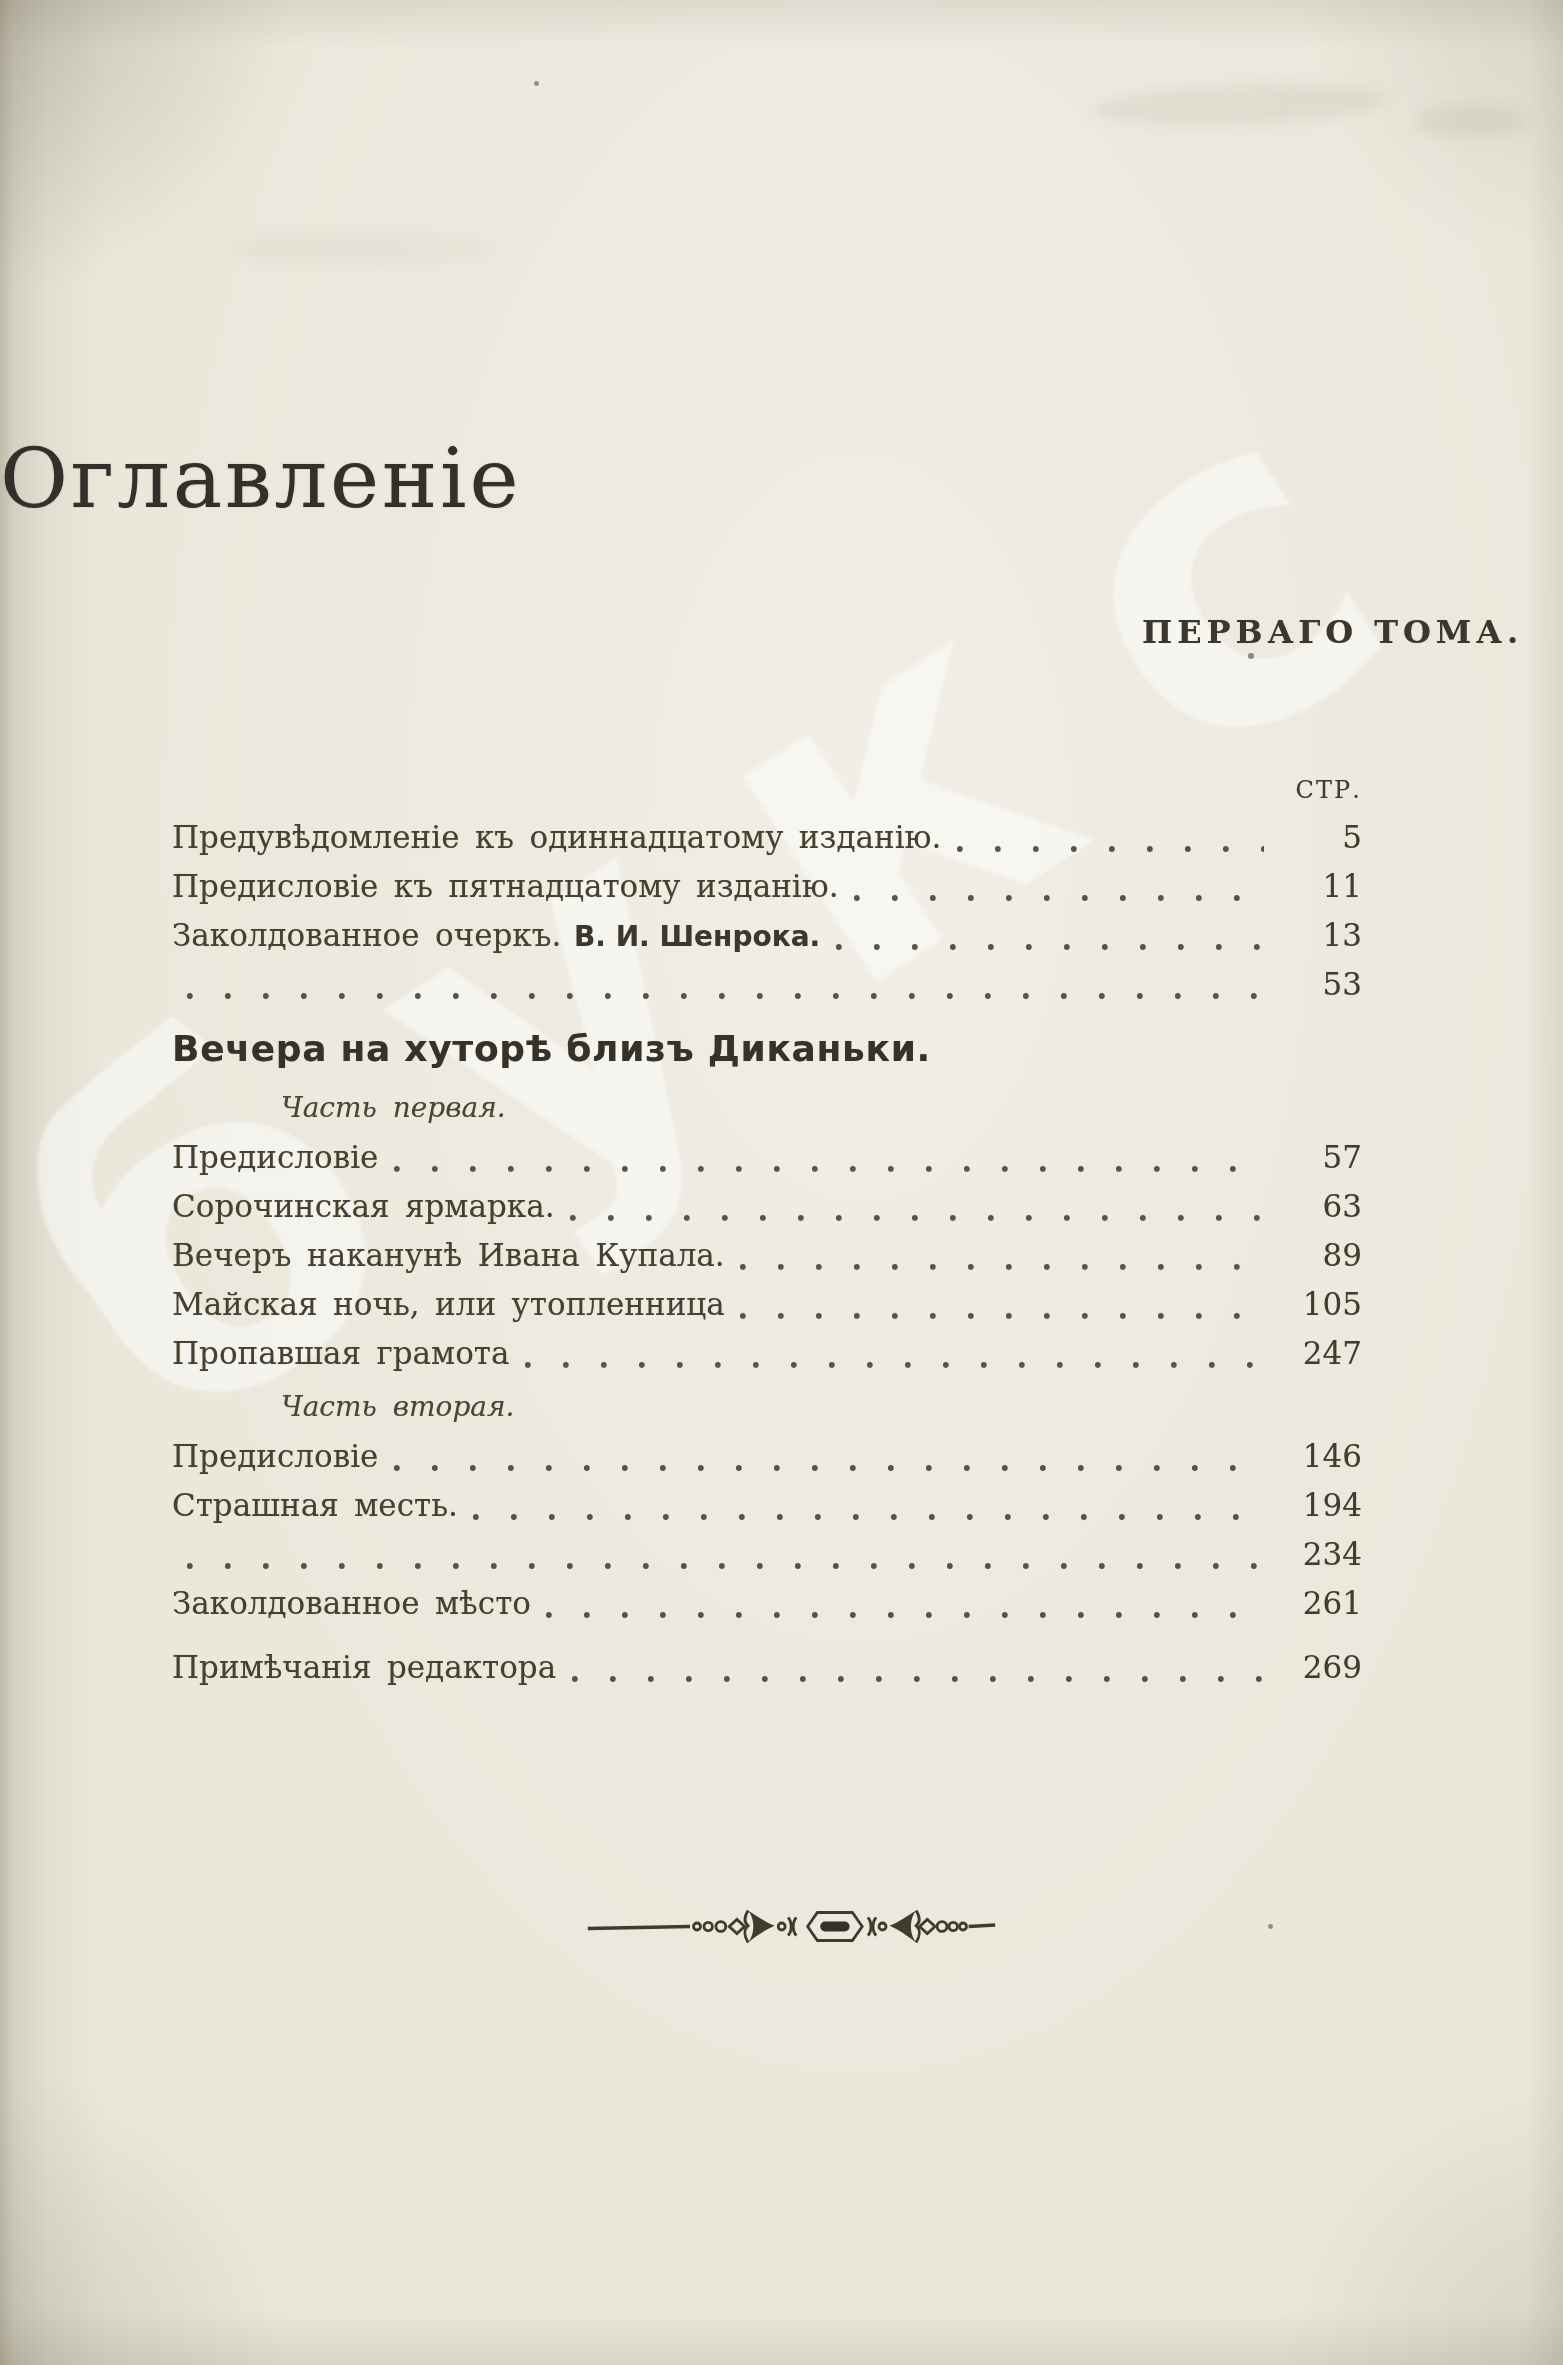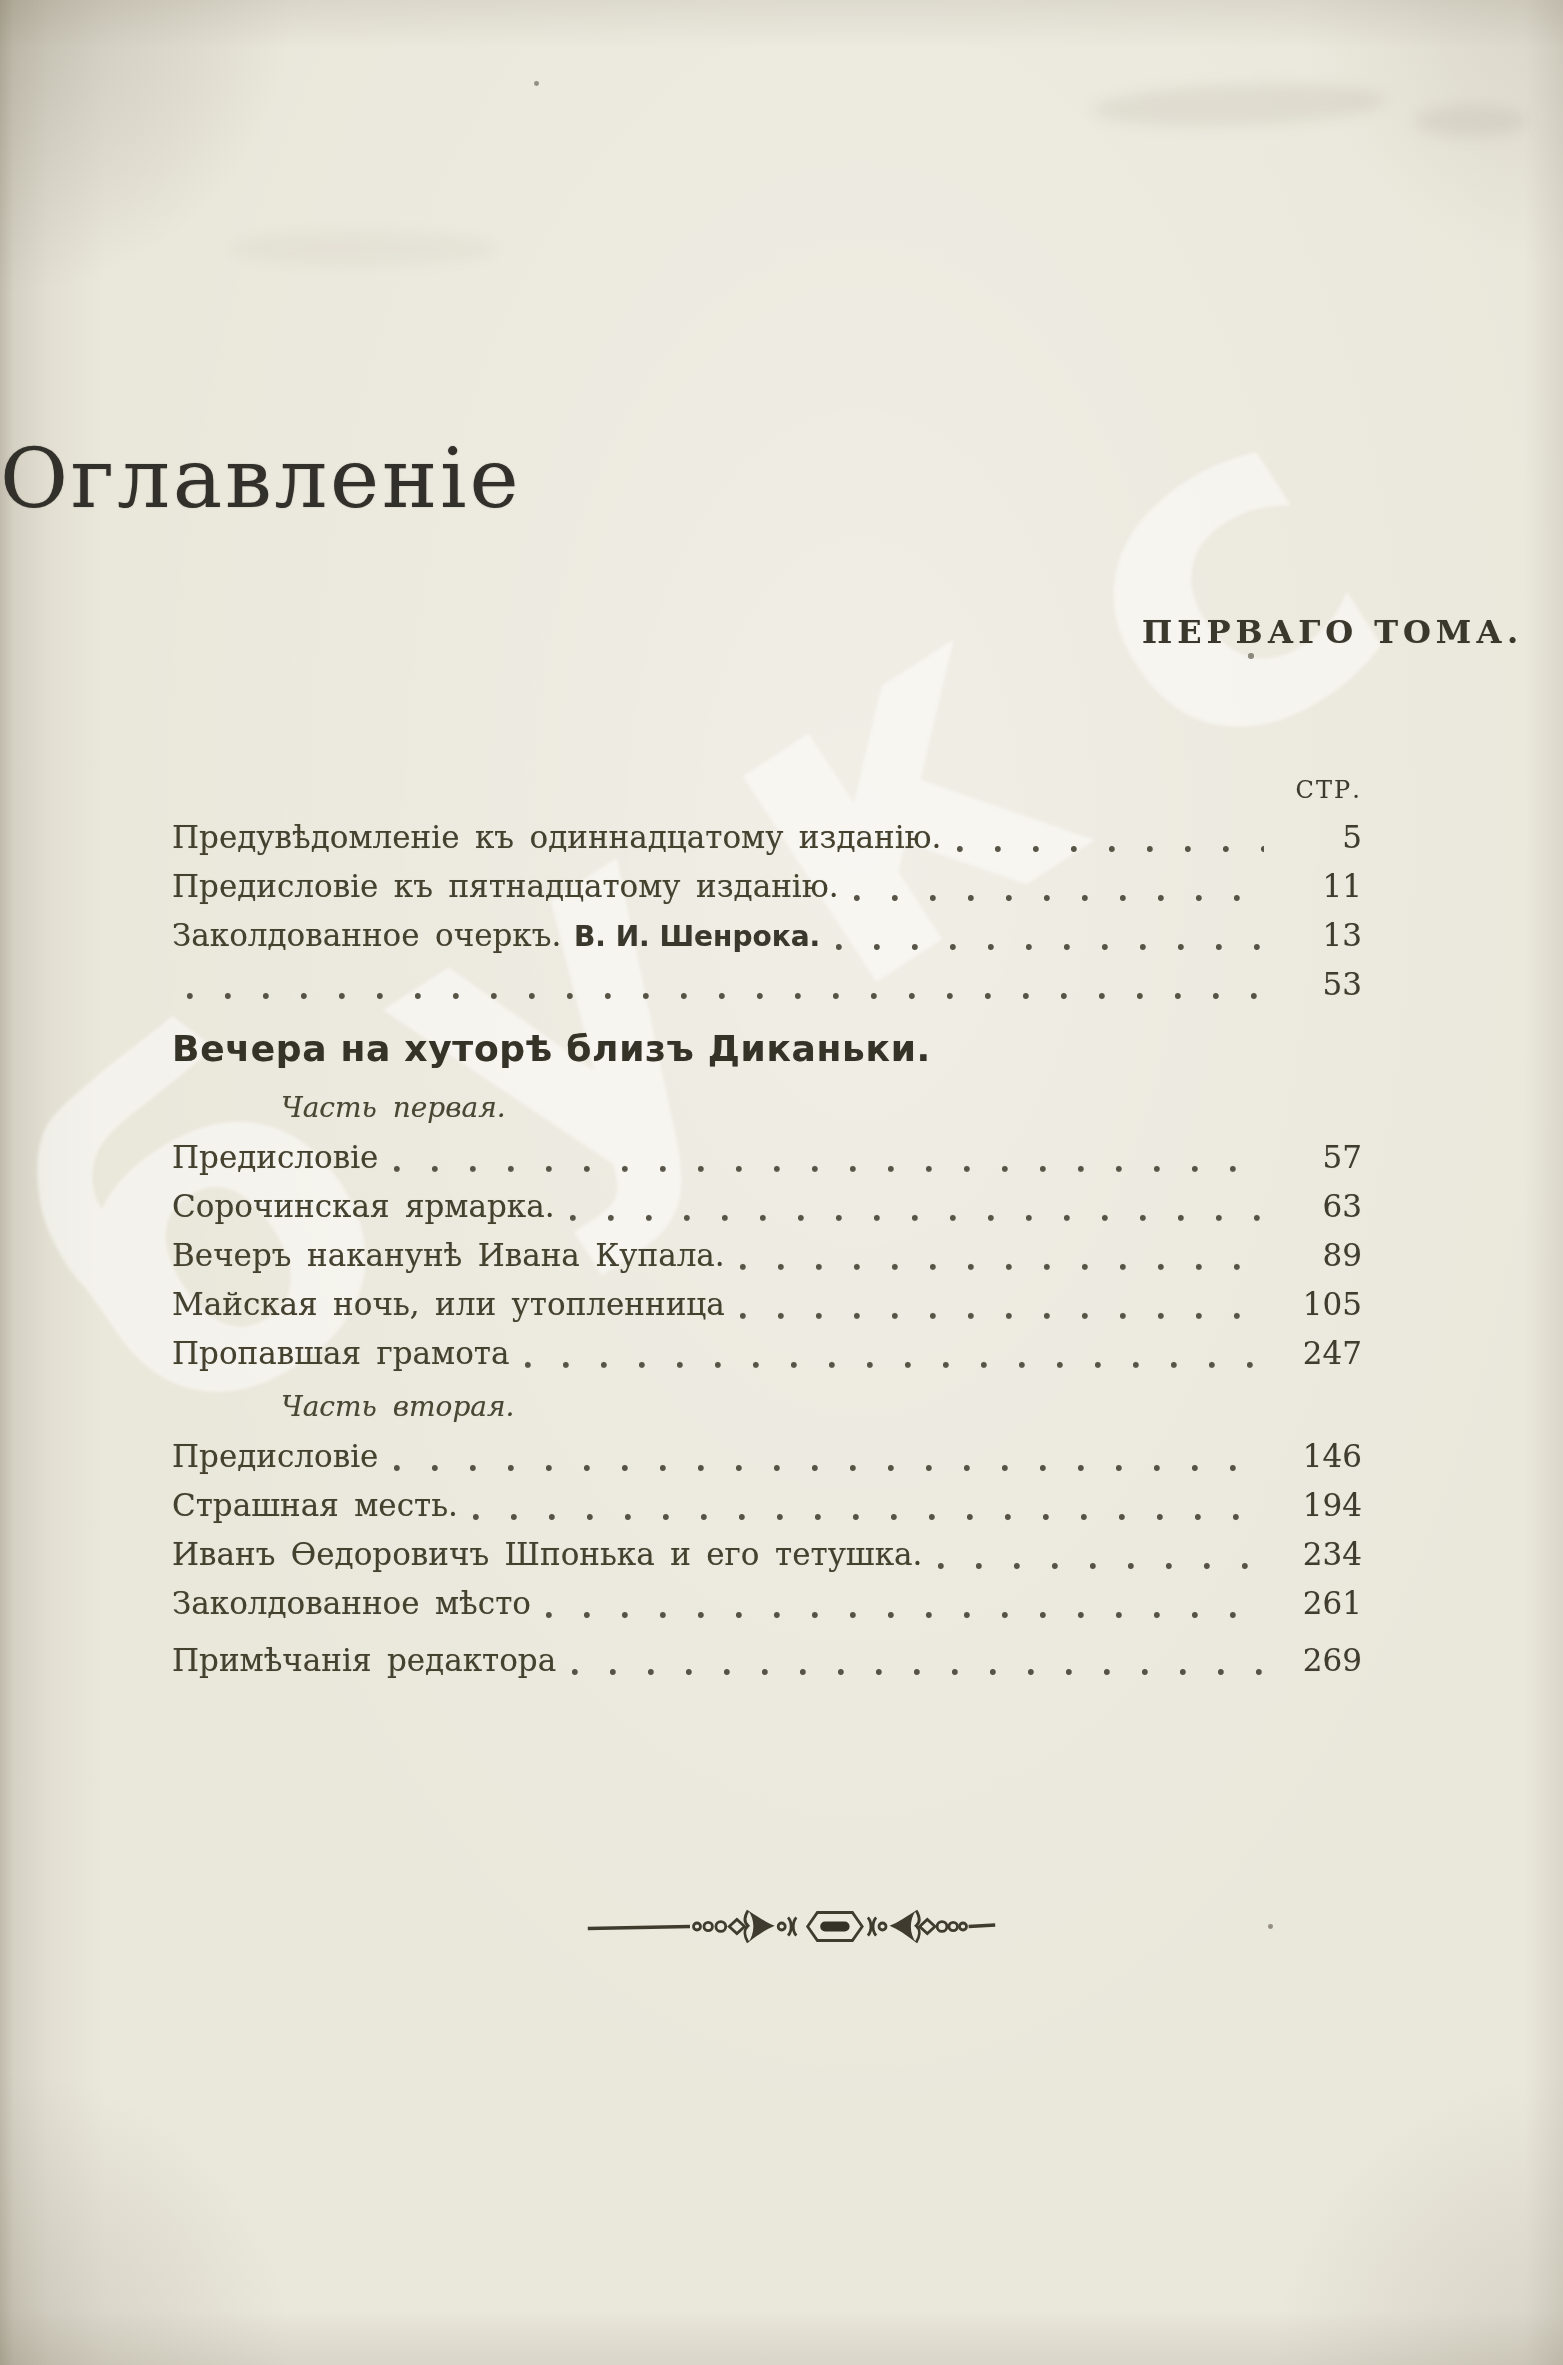--- a/index.html
+++ b/index.html
@@ -92,21 +92,21 @@
   }
   .part-heading{
     font-style:italic;
     font-size:28px;line-height:50px;
     text-indent:109px;
     color:#4a4634;
     word-spacing:7px;
   }
   .part1{margin-top:1.4px;}
   .part2{margin-top:4.2px;}
-  .closing{margin-top:8px;}
+  .closing{margin-top:15px;}
   .divider{position:absolute;left:585px;top:1899px;width:413px;height:55px;}
   .speck{position:absolute;border-radius:50%;background:#4a4636;}
   .speck-a{left:534px;top:81px;width:4.9px;height:4.9px;opacity:.55;}
   .speck-b{left:1248px;top:653px;width:5.6px;height:5.6px;opacity:.6;}
   .speck-c{left:1268px;top:1924px;width:4.9px;height:4.9px;opacity:.55;}
   .smudge{
     position:absolute;background:rgba(120,112,92,0.10);
     filter:blur(7px);border-radius:50%;
   }
   .smudge-a{left:1092px;top:84px;width:294px;height:42px;transform:rotate(-2deg);}
@@ -194,21 +194,20 @@
       <span class="lbl">Предисловіе</span>
       <span class="leader"></span>
       <span class="num">146</span>
     </div>
     <div class="row">
       <span class="lbl">Страшная месть.</span>
       <span class="leader"></span>
       <span class="num">194</span>
     </div>
     <div class="row">
-      <span class="lbl">Иванъ Ѳедоровичъ Шпонька и его тетушка.</span>
       <span class="leader"></span>
       <span class="num">234</span>
     </div>
     <div class="row">
       <span class="lbl">Заколдованное мѣсто</span>
       <span class="leader"></span>
       <span class="num">261</span>
     </div>
 
     <div class="row closing">

